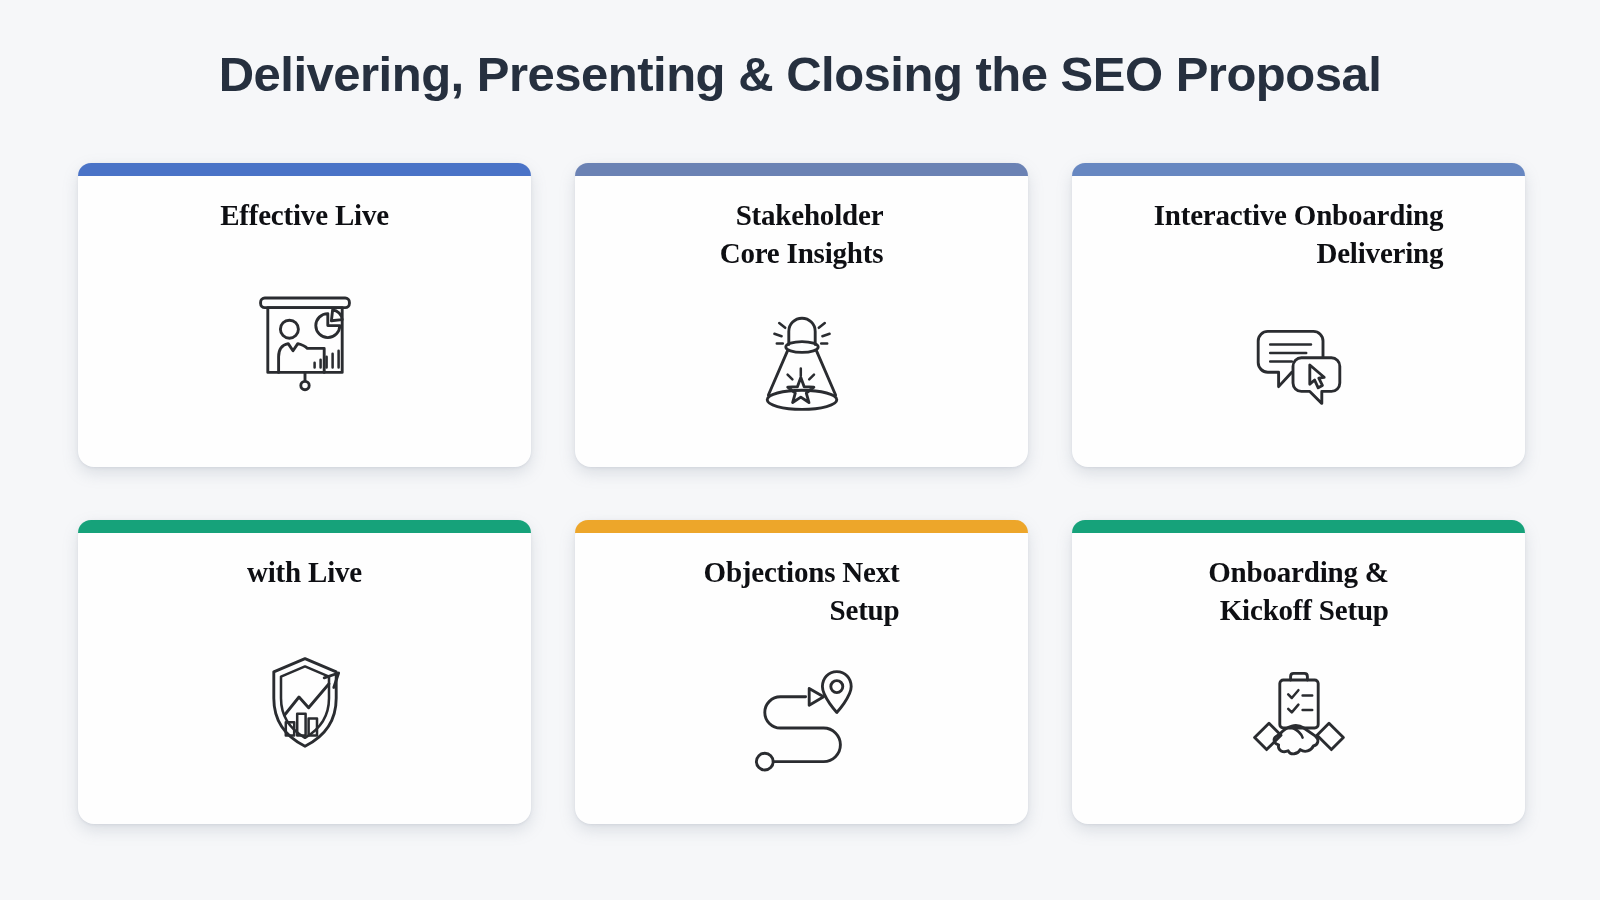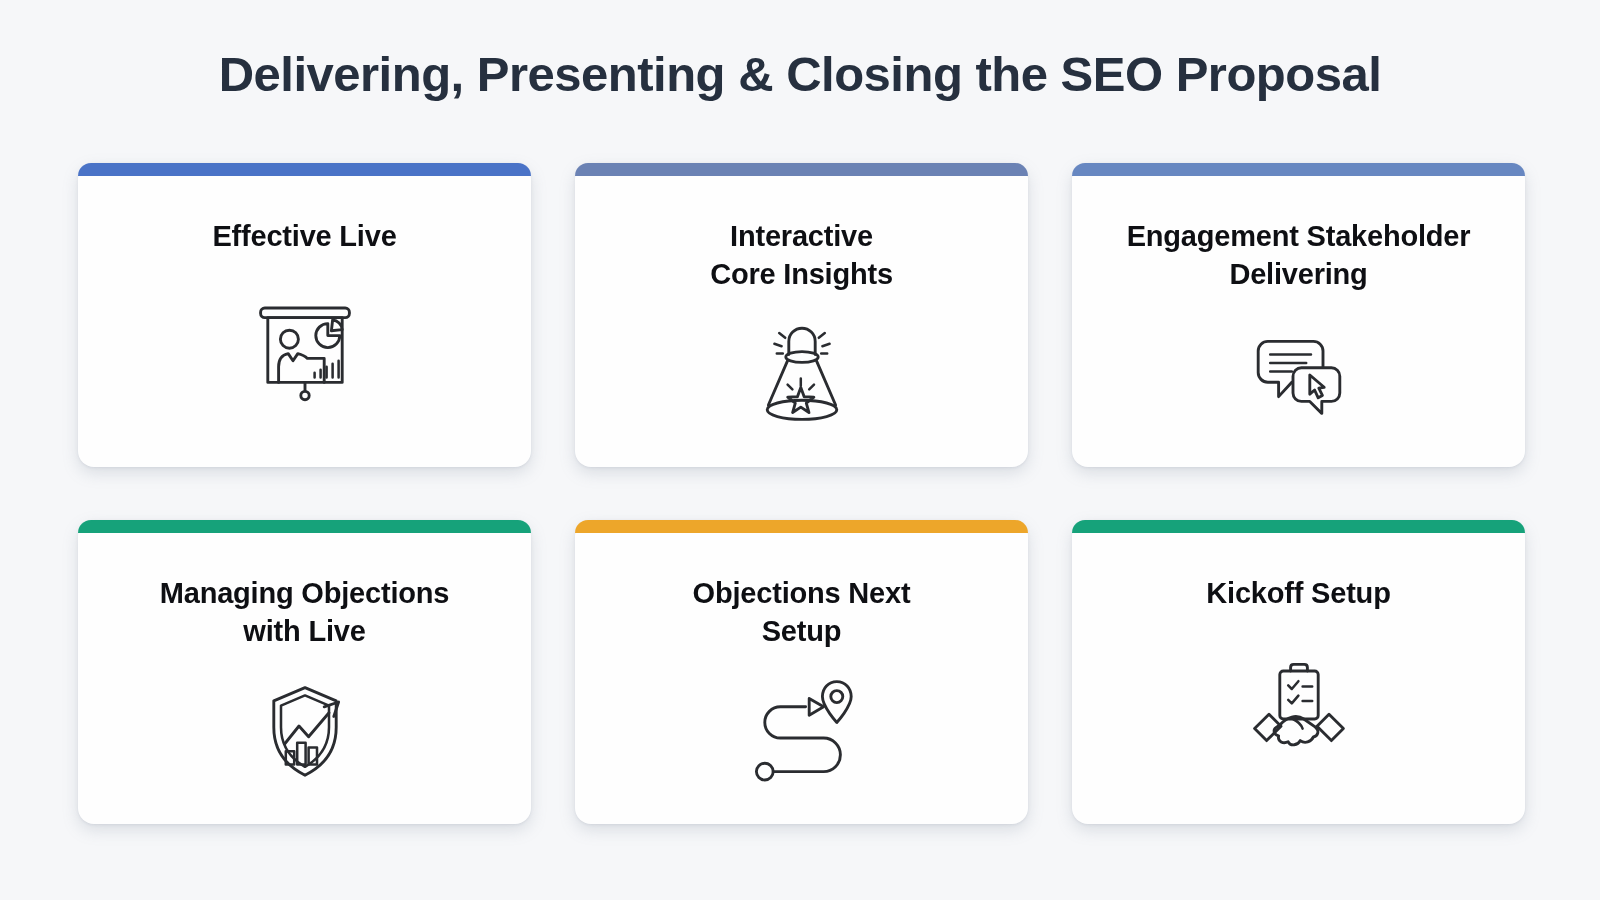--- a/index.html
+++ b/index.html
@@ -28,25 +28,26 @@
     background: var(--card-background, #fefefe);
     border-radius: 16px;
     box-shadow: 0 6px 16px rgba(120,130,150,0.22), 0 1px 3px rgba(120,130,150,0.14);
     display: flex; flex-direction: column; align-items: center;
   }
   .accent-bar {
     position: absolute; top: 0; left: 0; right: 0; height: 13px;
     border-radius: 16px 16px 0 0;
   }
   .card-title {
-    margin: 54px 10px 0 10px;
-    text-align: center;
+    margin: 33px 10px 0 10px;
+    text-align: right;
     font-size: 29px; font-weight: 700; letter-spacing: -0.2px;
     line-height: 1.32;
     color: var(--card-title-color, #0e0f13);
+    font-family: Liberation Serif, serif;
   }
   .card-title span { display: block; }
   .icon-wrap {
     flex: 1; display: flex; align-items: center; justify-content: center;
     padding-bottom: 10px;
   }
   svg.icon {
     width: 120px; height: 120px;
     stroke: var(--icon-stroke-color, #2a2c30);
     fill: none;
@@ -80,57 +81,56 @@
         <path d="M69,23 A10,10 0 1 0 79,33 L69,33 Z"></path>
         <path d="M73,20 A9,9 0 0 1 81,28 L72,29 Z"></path>
         <path class="thin" d="M58,68 V64 M63,68 V61.5 M68,68 V59 M73,68 V56.5 M78,68 V54"></path>
       </svg>
     </div>
   </div>
 
   <div class="card">
     <div class="accent-bar" style="background-color: rgb(107, 130, 180);"></div>
     <h2 class="card-title">
-      <span>Interactive</span>
+      <span>Stakeholder</span>
       <span>Core Insights</span>
     </h2>
     <div class="icon-wrap">
       <svg class="icon" viewBox="0 0 100 100" aria-hidden="true">
         <path d="M39,33 L39,22 A11,11 0 0 1 61,22 L61,33"></path>
         <ellipse cx="50" cy="35" rx="13.5" ry="4.5"></ellipse>
         <path class="thin" d="M31,15 L36,19 M27,24 L33,26 M29,32 L34,32"></path>
         <path class="thin" d="M69,15 L64,19 M73,24 L67,26 M71,32 L66,32"></path>
         <path d="M38,38 L22,75 M62,38 L78,75"></path>
         <ellipse cx="50" cy="79" rx="29" ry="8"></ellipse>
         <path class="thin" d="M49,53 L49,59 M38,58 L42,62 M60,58 L56,62"></path>
         <polygon points="49,60.5 51.8,68.1 59.9,68.4 53.6,73.5 55.8,81.3 49,76.8 42.2,81.3 44.4,73.5 38.1,68.4 46.2,68.1"></polygon>
       </svg>
     </div>
   </div>
 
   <div class="card">
     <div class="accent-bar" style="background-color: rgb(103, 135, 193);"></div>
     <h2 class="card-title">
-      <span>Engagement Stakeholder</span>
+      <span>Interactive Onboarding</span>
       <span>Delivering</span>
     </h2>
     <div class="icon-wrap">
       <svg class="icon" viewBox="0 0 100 100" aria-hidden="true">
         <path d="M24,22 H62 A8,8 0 0 1 70,30 V48 A8,8 0 0 1 62,56 H44 L33,68 V56 H24 A8,8 0 0 1 16,48 V30 A8,8 0 0 1 24,22 Z"></path>
         <path class="thin" d="M26,33 H60 M26,40 H56 M26,47 H44"></path>
         <path class="fill-bg" d="M52,44 H77 A7,7 0 0 1 84,51 V65 A7,7 0 0 1 77,72 H69 V82 L59,72 H52 A7,7 0 0 1 45,65 V51 A7,7 0 0 1 52,44 Z"></path>
         <path d="M59,50 L59,66 L63,62.5 L66,69 L69.5,67 L66.5,61 L71,60.2 Z"></path>
       </svg>
     </div>
   </div>
 
   <div class="card">
     <div class="accent-bar" style="background-color: rgb(22, 162, 122);"></div>
     <h2 class="card-title">
-      <span>Managing Objections</span>
       <span>with Live</span>
     </h2>
     <div class="icon-wrap">
       <svg class="icon" viewBox="0 0 100 100" aria-hidden="true">
         <path d="M24,24 L50,13 L76,24 V46 C76,66 66,78 50,86 C34,78 24,66 24,46 Z"></path>
         <path class="thin" d="M30,28 L50,19.5 L70,28 V46 C70,62 62,72 50,79 C38,72 30,62 30,46 Z"></path>
         <rect class="thin" x="34" y="66" width="7" height="11"></rect>
         <rect class="thin" x="43.5" y="59" width="7" height="18"></rect>
         <rect class="thin" x="53" y="63" width="7" height="14"></rect>
         <path d="M33,60 L45,45 L53,54 L70,34"></path>
@@ -152,20 +152,21 @@
         <path d="M56,22 L68,29 L56,36 Z"></path>
         <path d="M79,8 C86,8 91,13.5 91,20.5 C91,29 79,42 79,42 C79,42 67,29 67,20.5 C67,13.5 72,8 79,8 Z"></path>
         <circle cx="79" cy="20.5" r="5"></circle>
       </svg>
     </div>
   </div>
 
   <div class="card">
     <div class="accent-bar" style="background-color: rgb(22, 162, 122);"></div>
     <h2 class="card-title">
+      <span>Onboarding &amp;</span>
       <span>Kickoff Setup</span>
     </h2>
     <div class="icon-wrap">
       <svg class="icon" viewBox="0 0 100 100" aria-hidden="true">
         <rect x="34" y="15" width="32" height="40" rx="3"></rect>
         <path d="M43,15 V12 Q43,9.5 45.5,9.5 H54.5 Q57,9.5 57,12 V15"></path>
         <path class="thin" d="M41,27 L44,30 L49.5,23.5 M53,28 H61"></path>
         <path class="thin" d="M41,39 L44,42 L49.5,35.5 M53,40 H61"></path>
         <path d="M13,63 L25,51 L35,61 L23,73 Z"></path>
         <path d="M87,63 L75,51 L65,61 L77,73 Z"></path>

